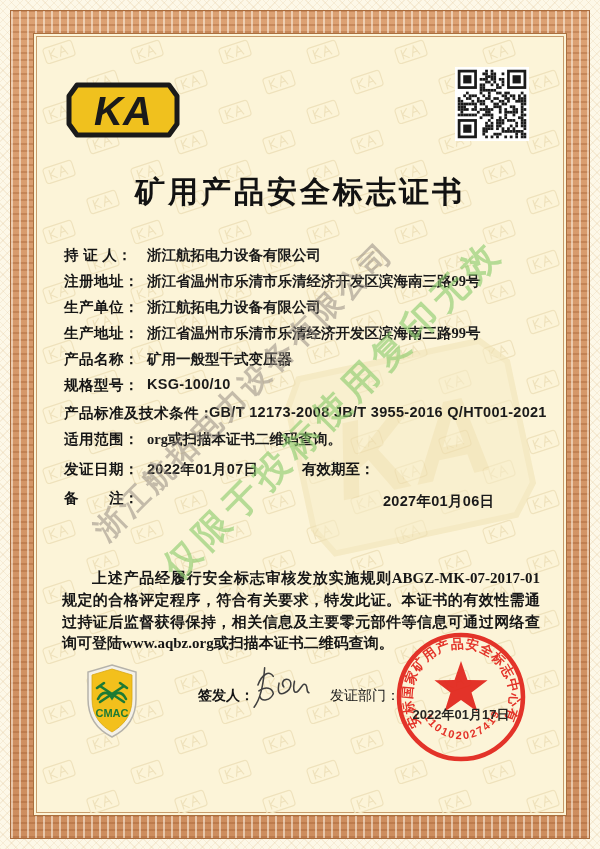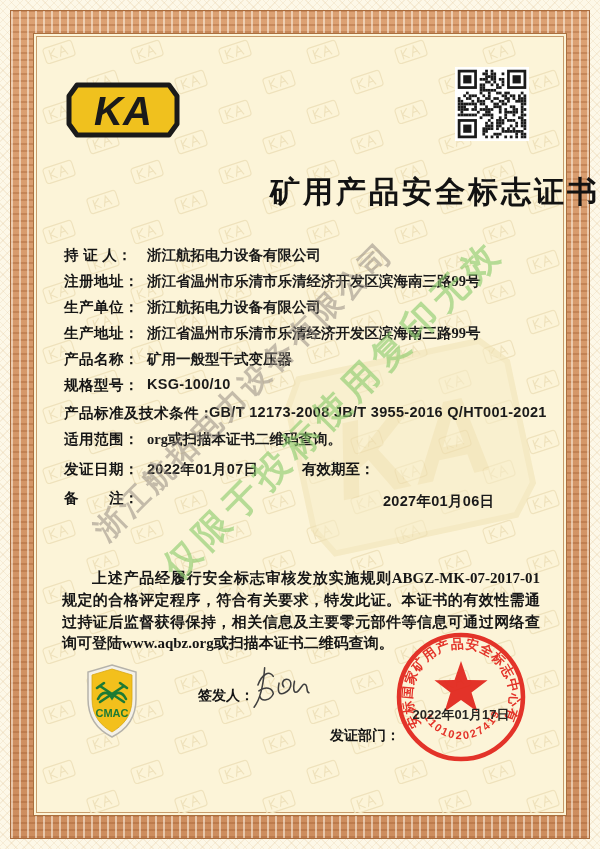--- a/index.html
+++ b/index.html
@@ -16,36 +16,36 @@
       linear-gradient(#dca173,#cd8d5e);}
   .inner{position:absolute;inset:33px;background:#fcf4d8;border:1.5px solid #aa6f3e;
     box-shadow: inset 0 0 0 2px #fcf4d8, inset 0 0 0 3px #c79c6b;}
   .tilewrap{position:absolute;inset:36px;z-index:0;pointer-events:none;}
   .bigwm{position:absolute;left:295px;top:345px;z-index:0;opacity:.55;transform:rotate(-12deg);pointer-events:none;}
   .content{position:absolute;inset:0;z-index:2;}
   .kalogo{position:absolute;left:66px;top:80px;}
   .serial{position:absolute;left:195px;top:106px;width:290px;text-align:center;
     font-family:"Liberation Serif",serif;font-size:15px;color:#222;}
   .qr{position:absolute;left:455px;top:67px;}
-  .title{position:absolute;left:0;top:172px;width:100%;text-align:right;
+  .title{position:absolute;left:0;top:172px;width:100%;text-align:center;
     font-size:30px;font-weight:900;letter-spacing:3px;color:#121212;}
   .row{position:absolute;left:64px;height:20px;white-space:nowrap;}
   .row .lbl{font-size:14.5px;font-weight:bold;color:#151515;letter-spacing:.5px;font-family:Liberation Serif, serif;}
   .row .val{position:absolute;left:83px;top:0;font-family:"Liberation Serif",serif;
     font-size:14.5px;font-weight:bold;color:#1a1a1a;}
   .row .val.sans{font-family:"Liberation Sans",sans-serif;letter-spacing:.3px;}
   .row .val.far{left:145px;}
   .vlabel{position:absolute;left:238px;top:0;font-size:14.5px;font-weight:bold;color:#151515;}
   .vval{position:absolute;left:319px;top:0;font-size:14.5px;font-weight:bold;color:#1a1a1a;letter-spacing:.3px;margin-top:32px;}
   .statement{position:absolute;left:62px;top:568px;width:478px;
     font-family:"Liberation Serif",serif;font-size:15px;font-weight:bold;color:#161616;
     line-height:1.45;text-indent:2em;text-align:justify;}
   .cmac{position:absolute;left:84px;top:663px;}
   .signer-lbl{position:absolute;left:198px;top:687px;font-size:14px;font-weight:bold;color:#151515;}
-  .dept-lbl{position:absolute;left:330px;top:727px;font-size:14px;font-weight:bold;color:#151515;}
+  .dept-lbl{position:absolute;left:330px;top:687px;font-size:14px;font-weight:normal;color:#151515;}
   .signature{position:absolute;left:250px;top:662px;}
   .seal{position:absolute;left:391px;top:627px;z-index:4;opacity:.93;}
   .wm{position:absolute;z-index:3;white-space:nowrap;transform-origin:0 50%;
     font-family:"Liberation Serif",serif;font-weight:bold;pointer-events:none;}
   .wm-gray{left:100px;top:515px;font-size:30px;letter-spacing:4px;
     color:rgba(150,140,132,.55);transform:rotate(-45deg);}
   .wm-green{left:170px;top:548px;font-size:36px;letter-spacing:6px;
     color:rgba(138,204,108,.62);transform:rotate(-45deg);}
 </style>
 </head>

